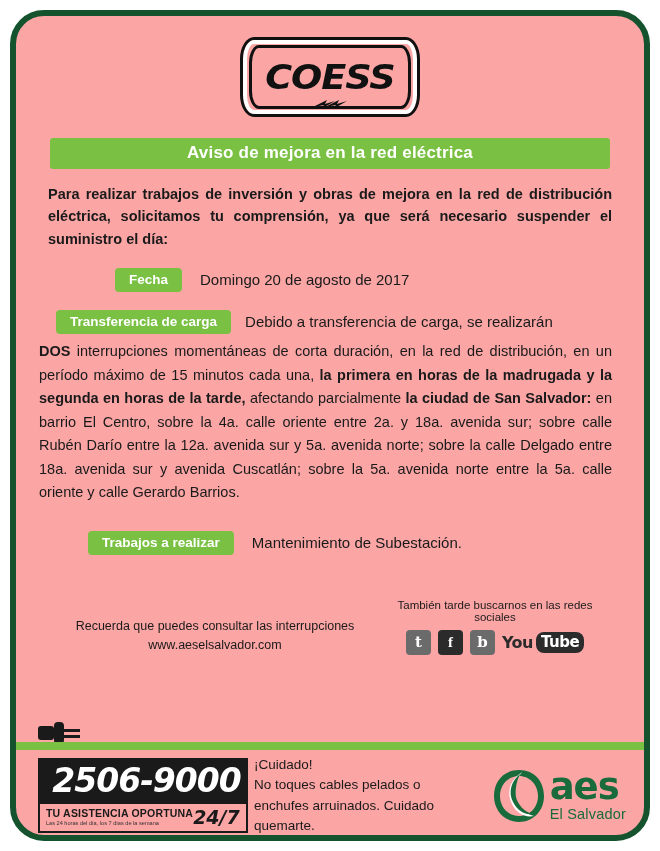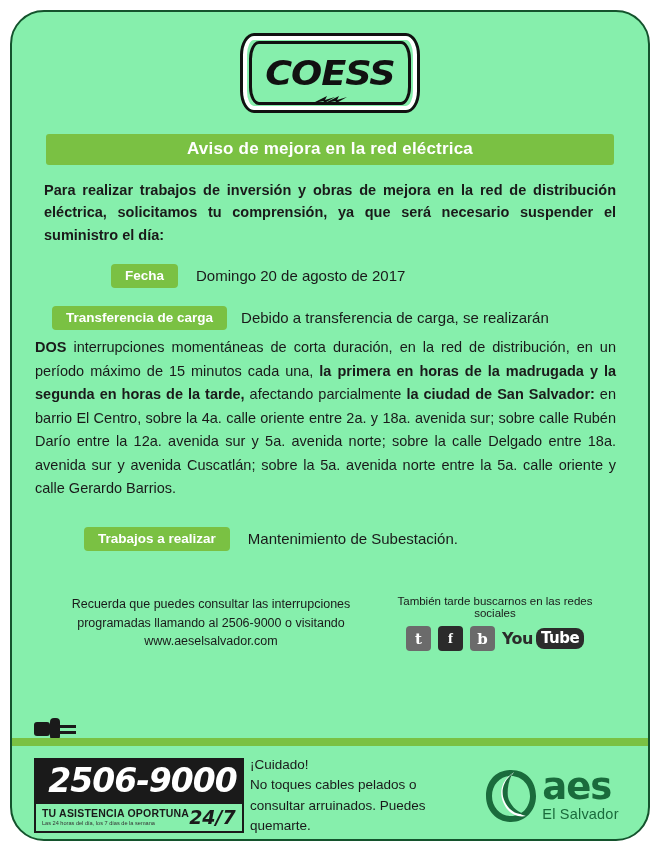--- a/index.html
+++ b/index.html
@@ -13,23 +13,23 @@
   .page{
     position:relative;
     width:660px;height:851px;
     box-sizing:border-box;
     padding:10px;
   }
   .card{
     position:relative;
     width:640px;height:831px;
     box-sizing:border-box;
-    border:2px solid #14532d;
+    border:6px solid #14532d;
     border-radius:34px;
-    background:#86efac;
+    background:#fca5a5;
     overflow:hidden;
   }
 
   
   .logo-wrap{
     margin:22px auto 0 auto;
     width:180px;height:78px;
     display:flex;align-items:center;justify-content:center;
   }
   .logo-shape{
@@ -224,24 +224,24 @@
   .caution{
     flex:1;
     text-align:left;
     font-size:13.5px;
     line-height:1.5;
     color:#1a1a1a;
     padding:0 6px;
   }
   .aes{
     width:185px;
-    margin-right:4px;
+    margin-right:18px;
     display:flex;
     align-items:center;
-    justify-content:center;
+    justify-content:flex-end;
   }
   .aes-text{
     margin-left:4px;
   }
   .aes-name{
     font-family:"DejaVu Sans", sans-serif;
     font-weight:bold;font-size:37px;color:#1a6b3c;line-height:.95;
     letter-spacing:-1px;
   }
   .aes-sub{
@@ -283,21 +283,20 @@
     </div>
 
     <div class="row" style="margin-top:26px;">
       <span class="tag tag-trabajos">Trabajos a realizar</span>
       <span class="row-value">Mantenimiento de Subestación.</span>
     </div>
 
     <div class="footer-info">
       <div class="fi-left">
         <div>Recuerda que puedes consultar las interrupciones</div>
-        <div>programadas llamando al 2506-9000 o visitando</div>
         <div>www.aeselsalvador.com</div>
       </div>
       <div class="fi-right">
         <div>También tarde buscarnos en las redes sociales</div>
         <div class="social">
           <span class="sq tw">t</span>
           <span class="sq fb">f</span>
           <span class="sq bl">b</span>
           <span class="yt">
             <span>You</span>
@@ -324,21 +323,21 @@
             <div class="t1">TU ASISTENCIA OPORTUNA</div>
             <div class="t2">Las 24 horas del día, los 7 días de la semana</div>
           </div>
           <div class="phone-247">24/7</div>
         </div>
       </div>
 
       <div class="caution">
         <div>¡Cuidado!</div>
         <div>No toques cables pelados o</div>
-        <div>consultar arruinados. Puedes</div>
+        <div>enchufes arruinados. Cuidado</div>
         <div>quemarte.</div>
       </div>
 
       <div class="aes">
         <svg width="54" height="56" viewBox="0 0 54 56">
           <path d="M27 2 C11 2 2 14 2 28 C2 43 13 54 27 54 C41 54 52 43 52 28 C52 14 43 2 27 2 Z M27 8 C38 8 46 17 46 28 C46 39 38 48 27 48 C16 48 8 39 8 28 C8 17 16 8 27 8 Z" fill="#1a6b3c"></path>
           <path d="M30 4 C18 12 14 24 20 36 C24 45 33 50 42 48 C33 46 26 39 24 30 C22 20 25 11 30 4 Z" fill="#ffffff"></path>
           <path d="M29 5 C19 13 16 24 21 34 C25 42 32 47 40 46 C32 43 26 37 24 29 C23 20 25 11 29 5 Z" fill="#1a6b3c"></path>
         </svg>
         <div class="aes-text">

